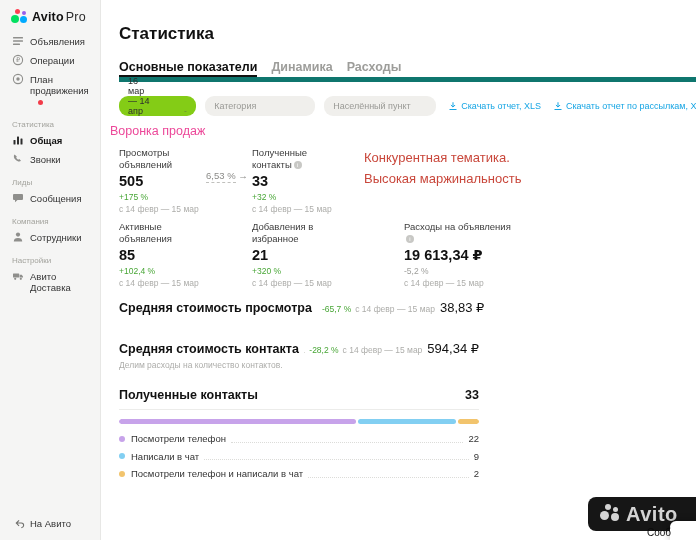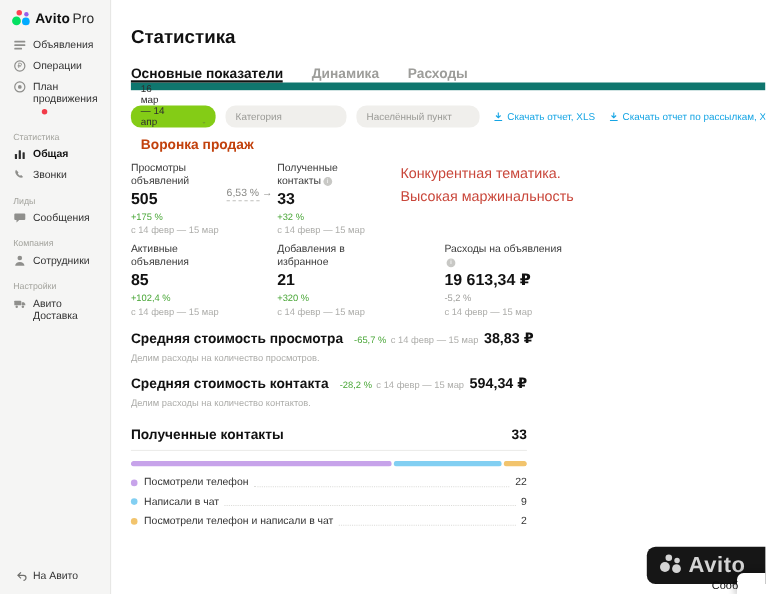--- a/index.html
+++ b/index.html
@@ -26,53 +26,53 @@
   
   .topbar-right{position:absolute;top:7px;right:8px;display:flex;align-items:center;gap:9px;}
   .tb-group{display:flex;align-items:center;gap:5px;cursor:pointer;}
   .tb-icon{width:14px;height:14px;color:#35b4d4;}
   .tb-text{font-size:9.5px;color:#2b2b2b;}
   .avatar{width:17px;height:17px;border-radius:50%;background:#dededd;border:1px solid #d2d2d0;}
 
   
   .main{position:absolute;left:102px;top:0;right:0;bottom:0;background:#fff;}
   .page-title{position:absolute;left:17px;top:24px;font-size:17px;font-weight:bold;color:#111;}
-  .tabs{position:absolute;left:17px;top:60px;right:0;height:22px;border-bottom:7px solid #0f766e;display:flex;gap:26px;}
+  .tabs{position:absolute;left:17px;top:60px;right:0;height:22px;border-bottom:5px solid #0f766e;display:flex;gap:14px;}
   .tab{font-size:12.5px;font-weight:bold;color:#9d9d9a;padding-bottom:6px;cursor:pointer;}
   .tab.active{color:#111;border-bottom:2.5px solid #111;}
 
   .filters{position:absolute;left:17px;top:96px;right:6px;display:flex;align-items:center;}
   .pill{height:20px;background:#84cc16;border-radius:9px;display:flex;align-items:flex-end;padding:0 9px;font-size:9px;color:#2e2e2e;cursor:pointer;}
   .pill .chev{width:9px;height:9px;color:#555;margin-left:34px;}
   .finput{height:20px;background:#f0efec;border-radius:9px;border:none;outline:none;padding:0 9px;font-size:9px;color:#333;font-family:inherit;margin-left:9px;}
   .finput::placeholder{color:#9a9a96;}
   .dl-link{display:flex;align-items:center;gap:3px;font-size:9px;color:#16a5e4;margin-left:12px;cursor:pointer;white-space:nowrap;}
   .dl-link .sicon{width:10px;height:10px;}
 
-  .sec-title{position:absolute;left:26px;font-size:12.5px;font-weight:bold;color:#c2410c;}
+  .sec-title{position:absolute;left:8px;font-size:12.5px;font-weight:normal;color:#ec4899;}
 
   .metric{position:absolute;width:92px;}
   .metric .lbl{font-size:9.5px;color:#3c3c3c;line-height:11.5px;}
   .metric .val{font-size:14.5px;font-weight:bold;color:#111;margin-top:3px;}
   .metric .delta{font-size:8.5px;color:#48a636;margin-top:3px;}
   .metric .delta.gray{color:#9e9e9b;}
   .metric .period{font-size:8.5px;color:#adadaa;margin-top:2px;}
   .info-i{display:inline-block;width:8px;height:8px;border-radius:50%;background:#c8c8c5;color:#fff;font-size:6px;line-height:8px;text-align:center;vertical-align:1px;margin-left:2px;cursor:pointer;}
 
   .conversion{position:absolute;left:104px;top:170px;font-size:9.5px;color:#8b8b88;white-space:nowrap;cursor:pointer;}
   .conversion .cv{border-bottom:1px dashed #c0c0bd;padding-bottom:1px;}
   .note{position:absolute;left:262px;top:147px;font-size:13px;line-height:21px;color:#c9473b;white-space:nowrap;}
 
   .avg-row{position:absolute;left:17px;width:360px;}
   .avg-line{display:flex;align-items:baseline;}
   .avg-line .t{font-size:12.5px;font-weight:bold;color:#111;white-space:nowrap;}
   .avg-line .leader{flex:1;border-bottom:1px dotted #dcdcd9;height:9px;margin:0 5px;}
   .avg-line .delta{font-size:8.5px;color:#48a636;white-space:nowrap;}
   .avg-line .period{font-size:8.5px;color:#adadaa;white-space:nowrap;margin:0 5px 0 4px;}
-  .avg-line .val{font-size:13px;font-weight:bold;color:#111;white-space:nowrap;}
+  .avg-line .val{font-size:13px;font-weight:normal;color:#111;white-space:nowrap;}
   .avg-sub{font-size:8.5px;color:#adadaa;margin-top:4px;}
 
   .contacts{position:absolute;left:17px;top:388px;width:360px;}
   .contacts-head{display:flex;justify-content:space-between;align-items:baseline;padding-bottom:7px;border-bottom:1px solid #ececea;}
   .contacts-head .t{font-size:12.5px;font-weight:bold;color:#111;}
   .contacts-head .total{font-size:12.5px;font-weight:bold;color:#111;}
   .stack-bar{display:flex;height:5px;margin-top:9px;border-radius:3px;overflow:hidden;}
   .stack-bar .seg{height:5px;border-radius:3px;}
   .stack-bar .seg:not(:last-child){margin-right:2px;}
   .legend{margin-top:9px;}
@@ -290,21 +290,20 @@
     </div>
 
     <div class="avg-row" style="top:300px;">
       <div class="avg-line">
         <span class="t">Средняя стоимость просмотра</span>
         <span class="leader"></span>
         <span class="delta">-65,7 %</span>
         <span class="period">с 14 февр — 15 мар</span>
         <span class="val">38,83 ₽</span>
       </div>
-      <div class="avg-sub">Делим расходы на количество просмотров.</div>
     </div>
 
     <div class="avg-row" style="top:341px;">
       <div class="avg-line">
         <span class="t">Средняя стоимость контакта</span>
         <span class="leader"></span>
         <span class="delta">-28,2 %</span>
         <span class="period">с 14 февр — 15 мар</span>
         <span class="val">594,34 ₽</span>
       </div>

